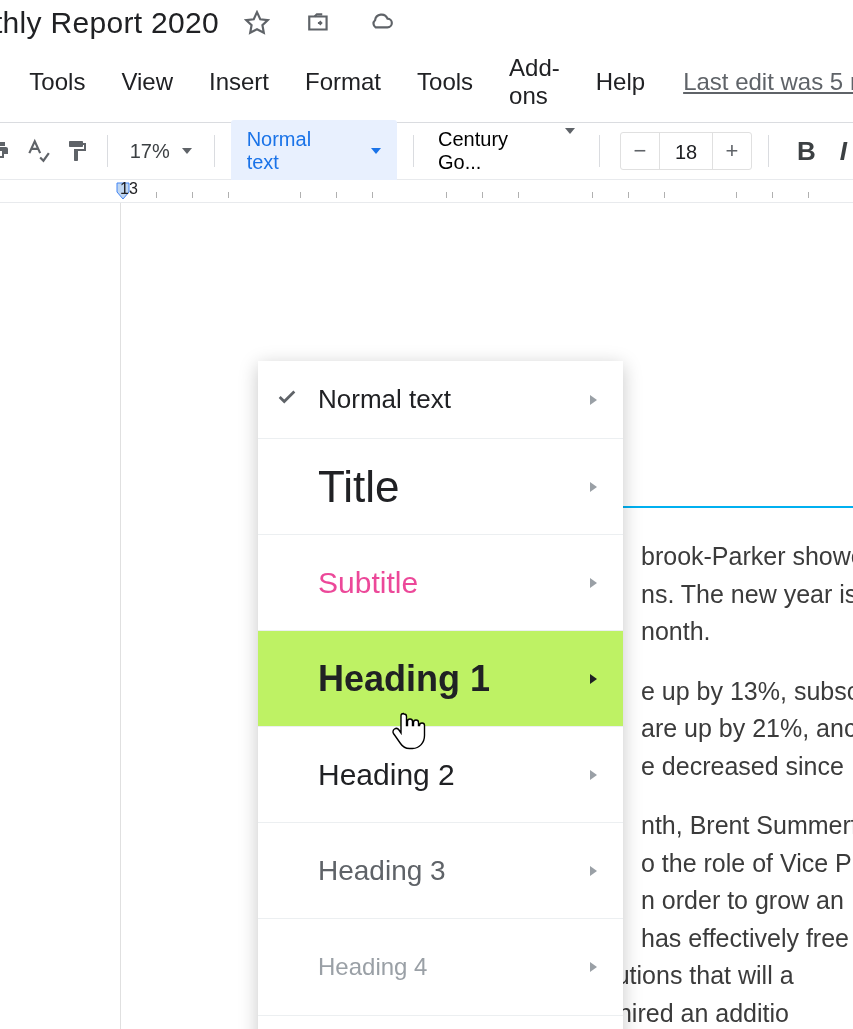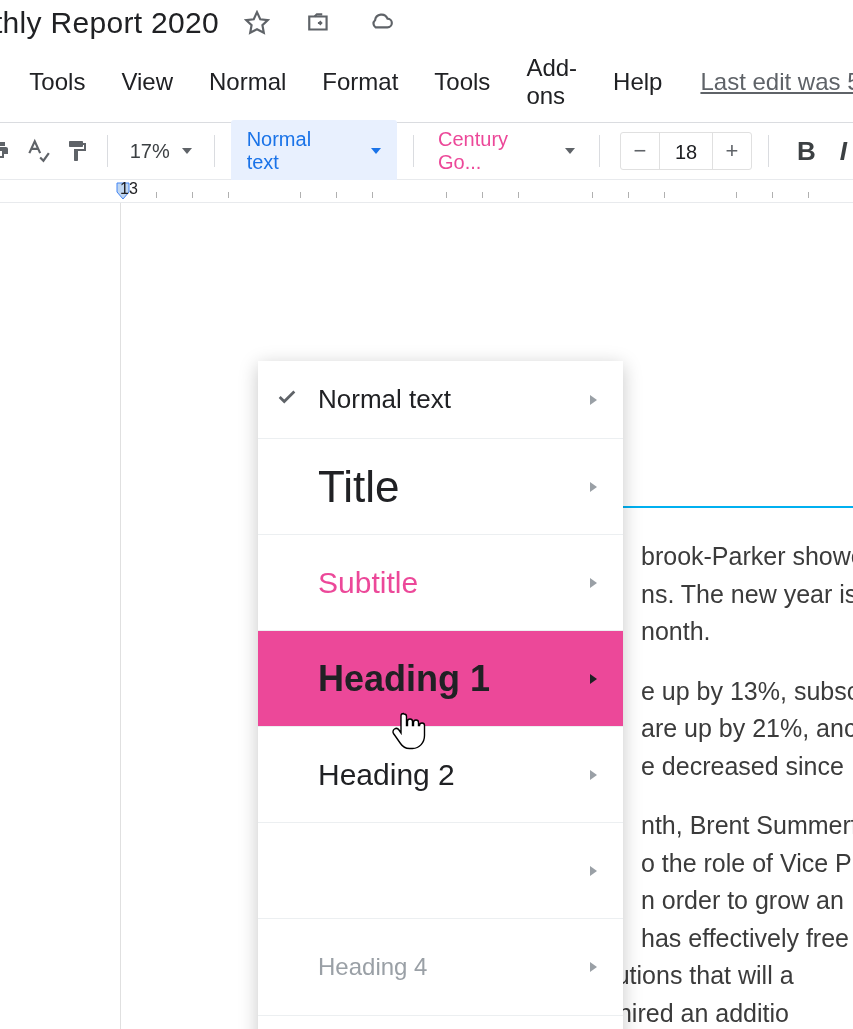--- a/index.html
+++ b/index.html
@@ -87,24 +87,24 @@
     padding: 8px 16px;
     background: #e8f0fe;
     border-radius: 3px;
     color: #1a73e8;
     font-size: 20px;
     cursor: pointer;
     margin: 0 6px;
   }
   .font-btn {
     display: flex;
-    align-items: center;
+    align-items: flex-start;
     padding: 0 14px;
     font-size: 20px;
-    color: #ec4899;
+    color: #000000;
     cursor: pointer;
   }
   .font-size {
     display: flex;
     align-items: center;
     border: 1px solid #e0e0e0;
     border-radius: 3px;
     height: 38px;
     margin-left: 10px;
   }
@@ -225,21 +225,21 @@
     align-items: center;
     height: 96px;
     border-bottom: 1px solid #eceff1;
     cursor: pointer;
     position: relative;
     padding-left: 60px;
     padding-right: 40px;
   }
   .sm-item.short { height: 78px; }
   .sm-item.options { height: 68px; border-bottom: none; border-top: 1px solid #eceff1; }
-  .sm-item.hovered { background: #ec4899; }
+  .sm-item.hovered { background: #bef264; }
   .sm-label {
     font-family: "Century Gothic", "Avant Garde", sans-serif;
     flex: 1;
   }
   .sm-check {
     position: absolute;
     left: 18px;
     color: #5f6368;
     font-size: 22px;
   }
@@ -278,21 +278,21 @@
           <path d="M18 16a4 4 0 0 0 0-8 6 6 0 0 0-11.5 1.5A4 4 0 0 0 7 16z"></path>
         </svg>
     </span>
   </div>
 </div>
 
 <div class="menubar">
   <span class="menu-item">e</span>
   <span class="menu-item">Tools</span>
   <span class="menu-item">View</span>
-  <span class="menu-item">Normal</span>
+  <span class="menu-item">Insert</span>
   <span class="menu-item">Format</span>
   <span class="menu-item">Tools</span>
   <span class="menu-item">Add-ons</span>
   <span class="menu-item">Help</span>
   <span class="last-edit">Last edit was 5 minute</span>
 </div>
 
 <div class="toolbar">
   <span class="tb-icon">
     <svg width="24" height="24" viewBox="0 0 24 24" fill="#5f6368">
@@ -411,20 +411,21 @@
     </div>
     <div class="sm-item hovered">
       <span class="sm-label" style="font-size:36px;font-weight:bold;color:#202124">Heading 1</span>
       <span class="sm-arrow tri-r tri-r-dark"></span>
     </div>
     <div class="sm-item">
       <span class="sm-label" style="font-size:30px;font-weight:normal;color:#202124">Heading 2</span>
       <span class="sm-arrow tri-r"></span>
     </div>
     <div class="sm-item">
+      <span class="sm-label" style="font-size:28px;color:#5f6368">Heading 3</span>
       <span class="sm-arrow tri-r"></span>
     </div>
     <div class="sm-item" style="border-bottom:none">
       <span class="sm-label" style="font-size:24px;color:#9aa0a6">Heading 4</span>
       <span class="sm-arrow tri-r"></span>
     </div>
     <div class="sm-item options">
       
       
     </div>

